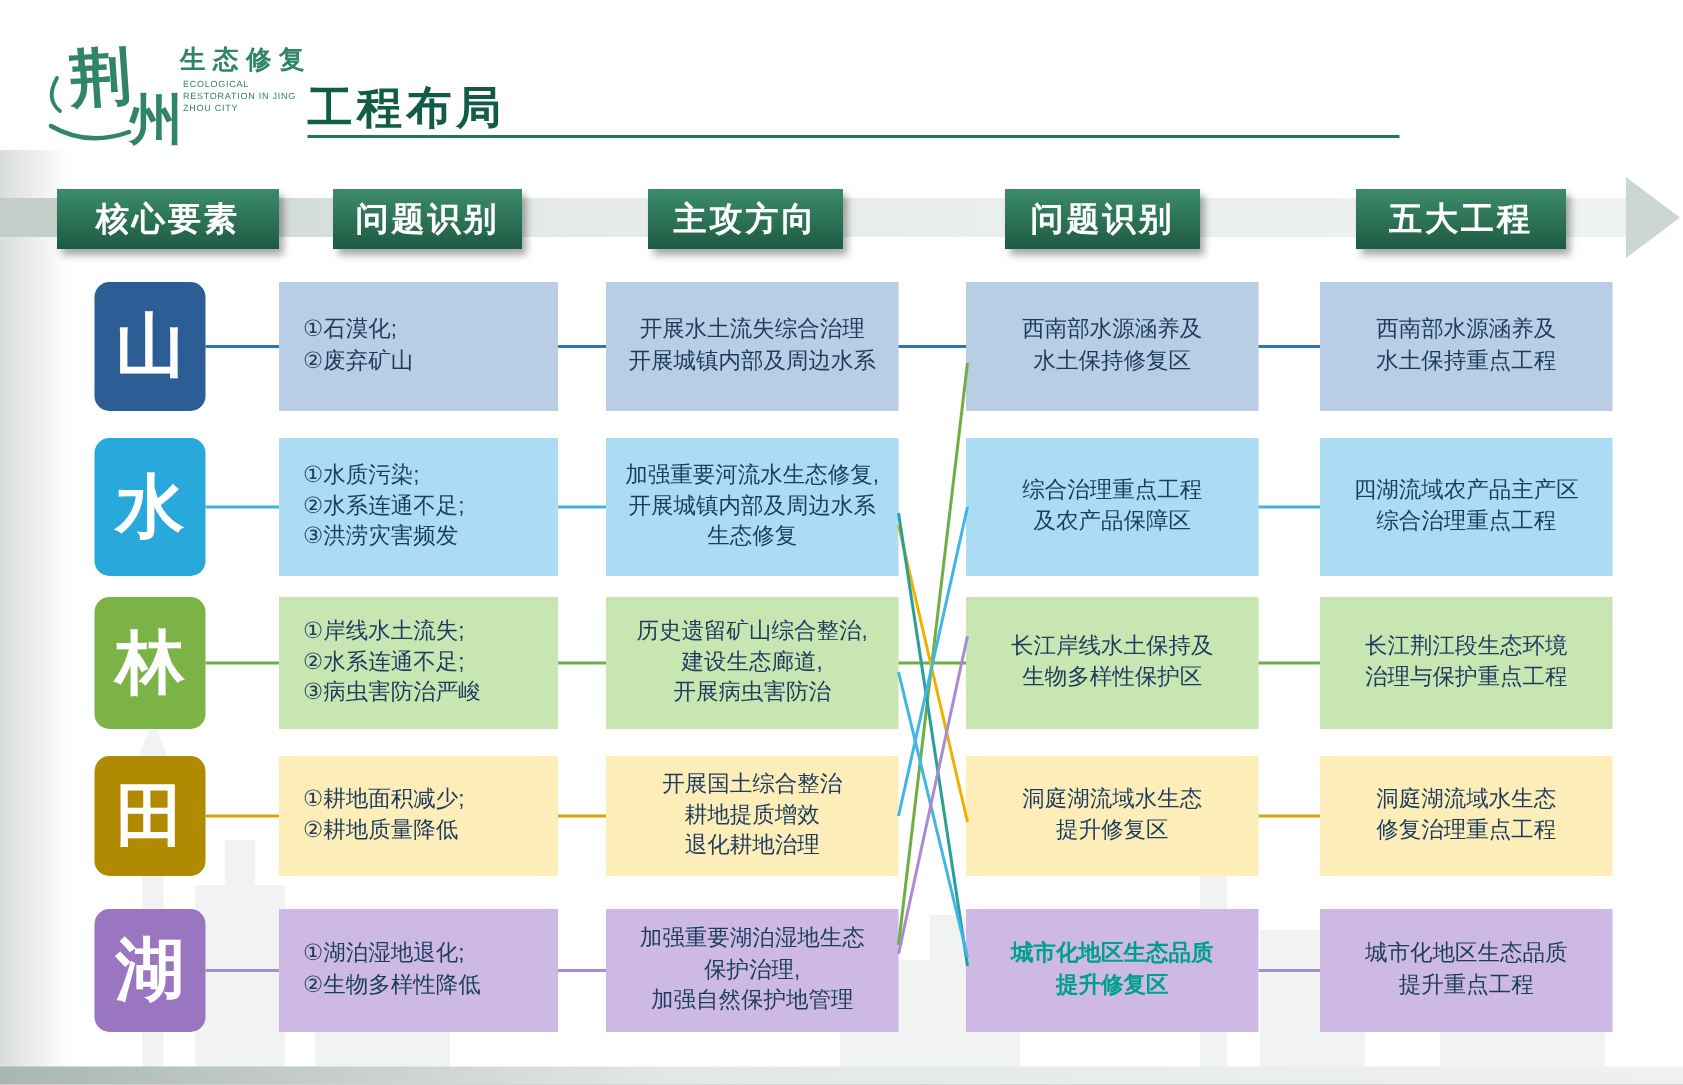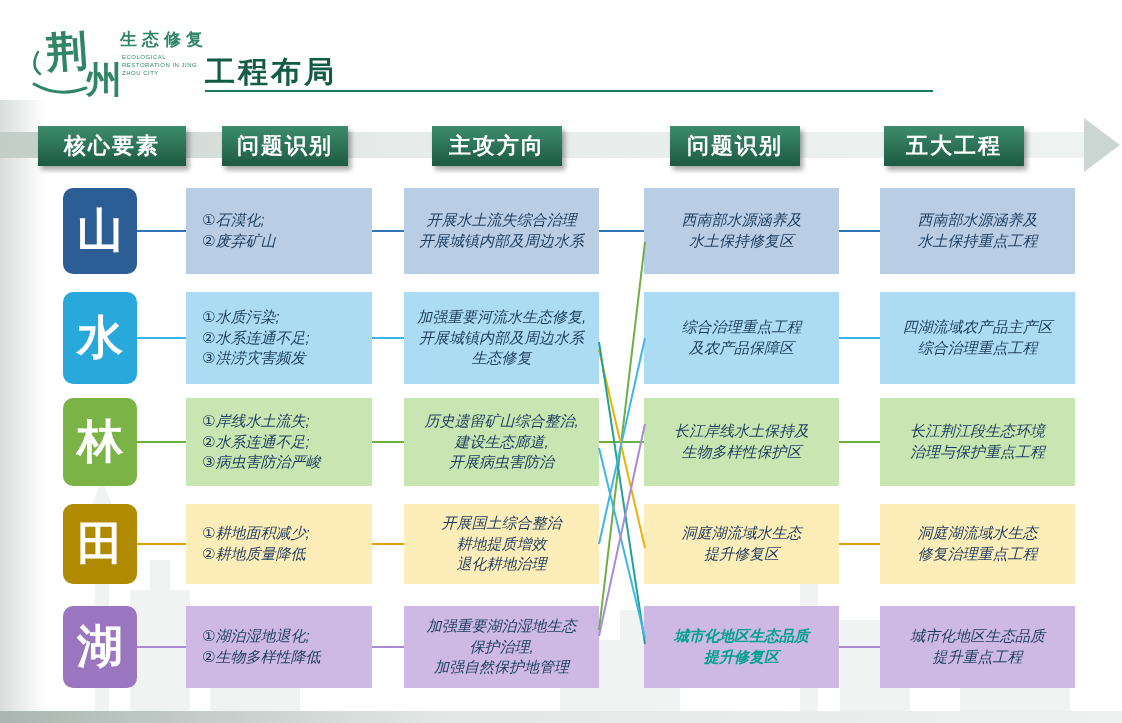--- a/index.html
+++ b/index.html
@@ -26,29 +26,29 @@
           background:linear-gradient(to right, rgba(170,180,176,.45), rgba(170,180,176,0)); }
 
   
   .col-head { position:absolute; top:126px; height:40px; line-height:40px; text-align:center;
           color:#fff; font-size:22px; font-weight:bold; letter-spacing:2px;
           background:linear-gradient(#3d8c6c,#1d5a43); box-shadow:3px 4px 5px rgba(0,0,0,.35); }
   .ch1 { left:38px;  width:148px; }
   .ch2 { left:222px; width:126px; }
   .ch3 { left:432px; width:130px; }
   .ch4 { left:670px; width:130px; }
-  .ch5 { left:884px; width:140px; }
+  .ch5 { left:904px; width:140px; }
 
   
   .icon-box { position:absolute; left:63px; width:74px; border-radius:10px;
           display:flex; align-items:center; justify-content:center;
           color:#fff; font-size:46px; font-weight:bold; }
   .cell { position:absolute; display:flex; align-items:center; justify-content:center;
           text-align:center; font-size:15px; line-height:1.38; color:#1c3c5e;
-          white-space:pre-line; padding:21px 6px;font-style:italic; }
+          white-space:pre-line; padding:21px 6px; }
   .cell.problems { left:186px; width:186px; justify-content:flex-start; text-align:left; padding-left:16px; }
   .cell.direction { left:404px; width:195px; }
   .cell.zone { left:644px; width:195px; }
   .cell.project { left:880px; width:195px; }
   .zone-highlight { color:#00a08c !important; font-weight:bold; }
 
   
   .r1 .icon-box, .r1 .cell { top:188px; height:86px; }
   .r2 .icon-box, .r2 .cell { top:292px; height:92px; }
   .r3 .icon-box, .r3 .cell { top:398px; height:88px; }

